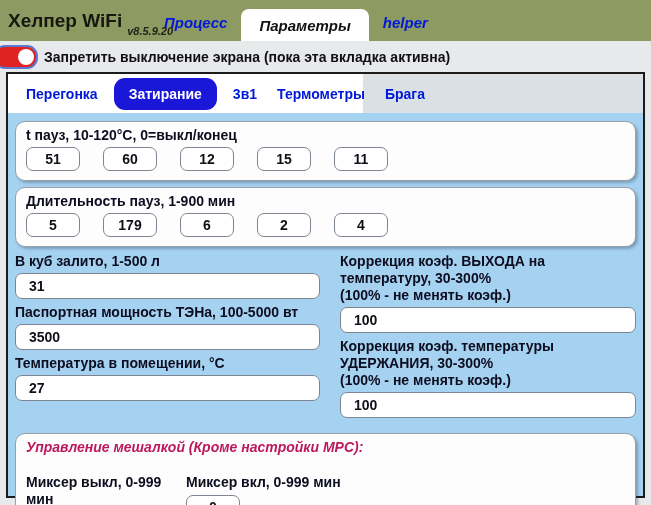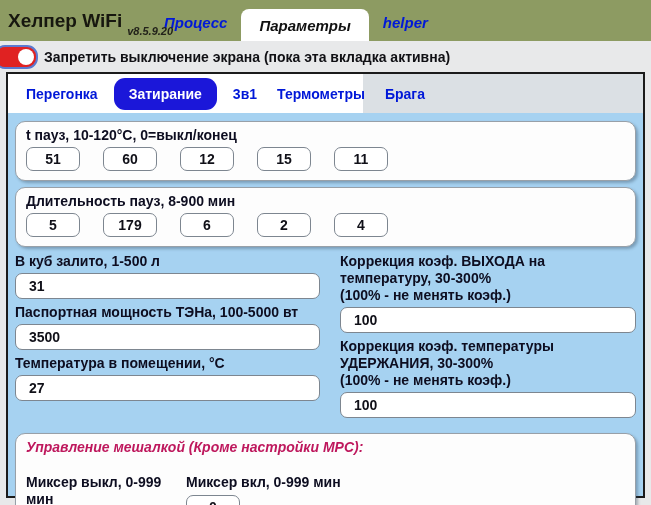--- a/index.html
+++ b/index.html
@@ -134,21 +134,21 @@
       <div class="row-inputs">
         <input class="in-small" value="51" style="">
         <input class="in-small" value="60" style="">
         <input class="in-small" value="12" style="">
         <input class="in-small" value="15" style="">
         <input class="in-small" value="11" style="">
       </div>
     </div>
 
     <div class="panel">
-      <div class="lbl">Длительность пауз, 8-900 мин</div>
+      <div class="lbl">Длительность пауз, 1-900 мин</div>
       <div class="row-inputs">
         <input class="in-small" value="5" style="">
         <input class="in-small" value="179" style="">
         <input class="in-small" value="6" style="">
         <input class="in-small" value="2" style="">
         <input class="in-small" value="4" style="">
       </div>
     </div>
 
     <div class="cols">

